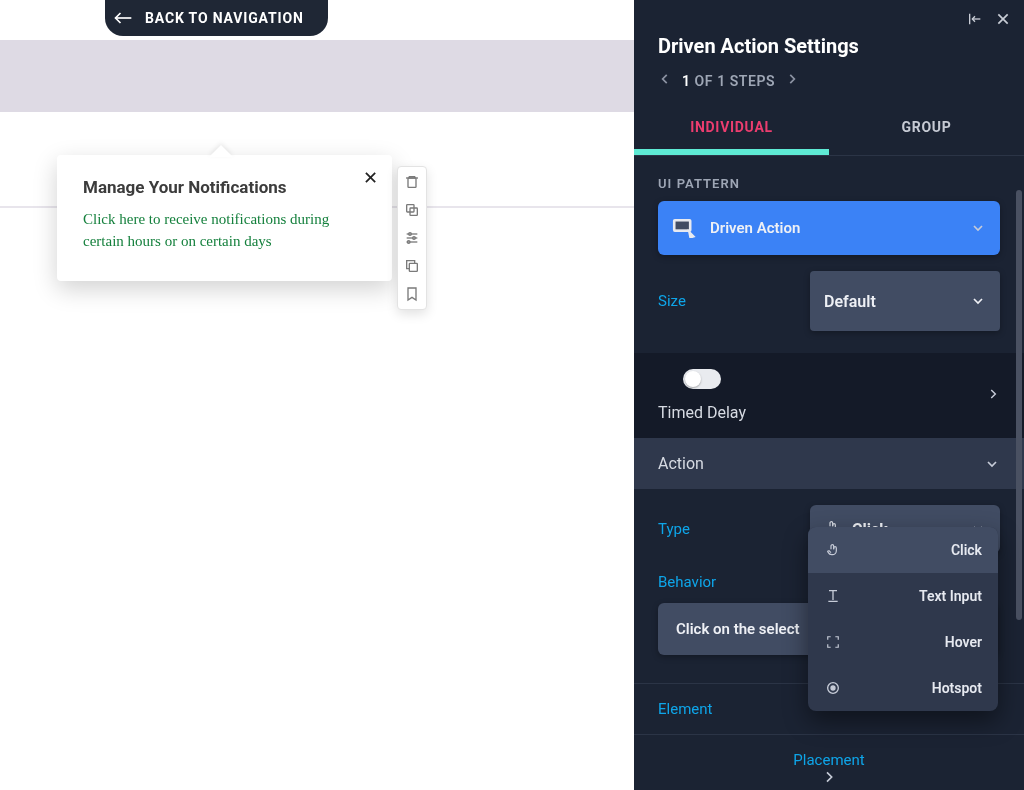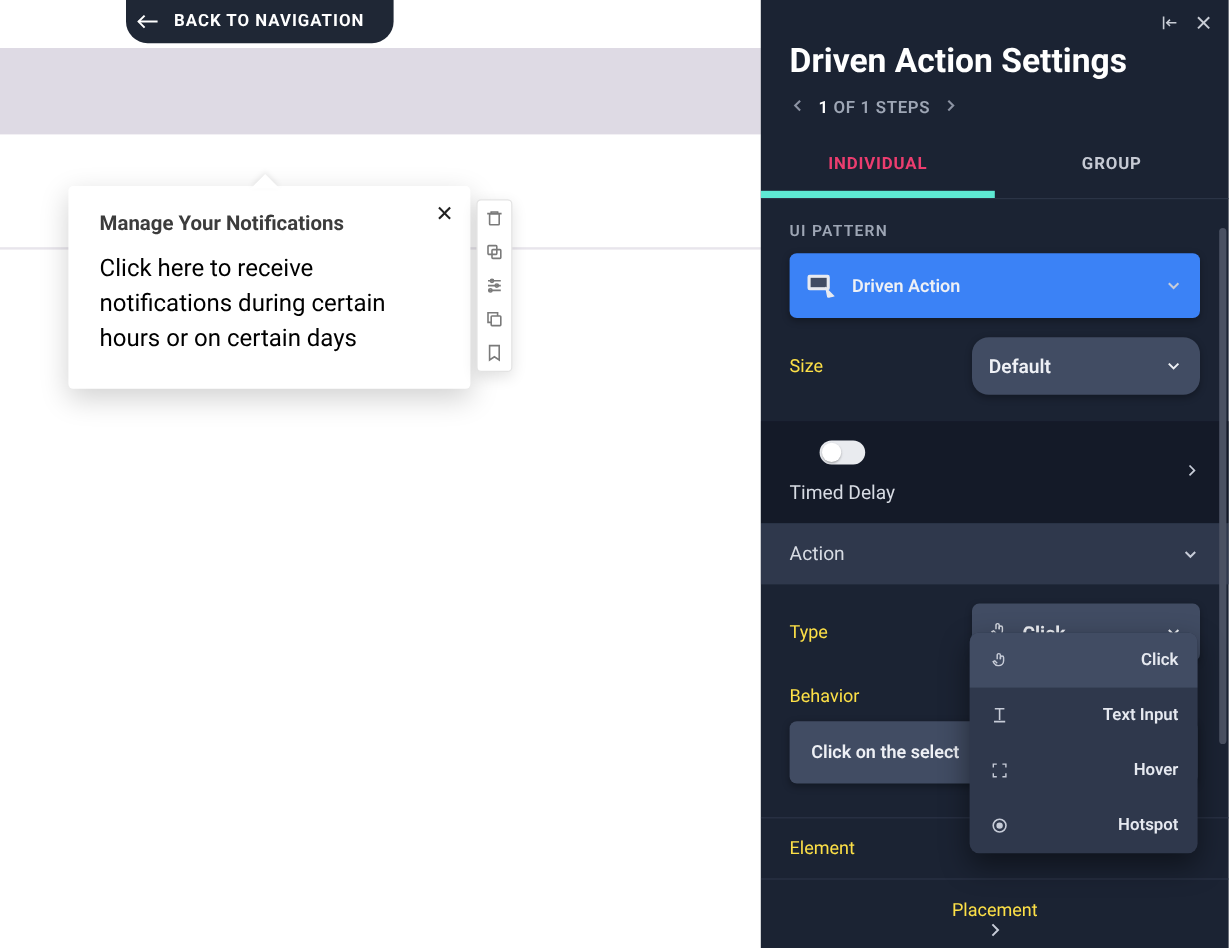--- a/index.html
+++ b/index.html
@@ -27,37 +27,37 @@
     box-shadow: 0 8px 24px rgba(0,0,0,0.18);
     padding: 22px 26px 28px 26px;
   }
   .tooltip-card::before {
     content: ""; position: absolute; top: -10px; left: 152px;
     border-left: 12px solid transparent; border-right: 12px solid transparent;
     border-bottom: 12px solid #fff;
     filter: drop-shadow(0 -2px 2px rgba(0,0,0,0.08));
   }
   .tooltip-title { font-size: 17px; font-weight: 700; color: #3c3c3c; margin-bottom: 12px; }
-  .tooltip-body { font-size: 20px; color: #000000; line-height: 1.45; max-width: 250px; }
+  .tooltip-body { font-size: 15px; color: #15803d; line-height: 1.45; max-width: 250px; font-family: Liberation Serif, serif; }
   .tooltip-close { position: absolute; top: 12px; right: 14px; cursor: pointer; font-size: 18px; color: #222; }
 
   .tool-strip {
     position: absolute; left: 397px; top: 166px; width: 30px;
     background: #fff; border: 1px solid #e3e3e3; border-radius: 4px;
     box-shadow: 0 4px 12px rgba(0,0,0,0.12);
     display: flex; flex-direction: column; align-items: center;
     padding: 6px 0; gap: 10px;
   }
   .tool-strip .tool { width: 18px; height: 18px; color: #7a7a7a; cursor: pointer; display:flex; align-items:center; justify-content:center; }
 
   
   .panel { position: absolute; right: 0; top: 0; width: 390px; height: 790px; background: #1b2333; color: #d7dbe3; overflow: hidden; }
   .panel-top-icons { position: absolute; top: 10px; right: 12px; display: flex; gap: 10px; align-items:center; }
   .panel-top-icons .ic { width: 18px; height: 18px; color: #c9cdd6; cursor: pointer; display:flex; align-items:center; justify-content:center;}
-  .panel-title { padding: 34px 24px 14px 24px; font-size: 28px; font-weight: 700; color: #fff; }
+  .panel-title { padding: 34px 24px 14px 24px; font-size: 20px; font-weight: 700; color: #fff; }
   .step-nav { padding: 0 24px 16px 24px; display:flex; align-items:center; gap:10px; color:#9ea6b5; font-weight:600; letter-spacing:0.04em; font-size:14px;}
   .step-nav .cur { color:#fff; }
   .step-nav .chev { color:#8b92a2; cursor:pointer; }
 
   .tabs { display:flex; border-bottom:1px solid #2b3446; }
   .tab { flex:1; text-align:center; padding:14px 0; font-weight:700; letter-spacing:0.05em; font-size:14px; color:#c6cad4; cursor:pointer; }
   .tab.active { color:#ec3d6f; border-bottom:6px solid #5eead4; }
 
   .section-label { padding: 20px 24px 10px 24px; color:#9ea6b5; font-size:13px; letter-spacing:0.08em; font-weight:600;}
   .pad { padding: 0 24px; }
@@ -66,22 +66,22 @@
     background:#3b82f6; border-radius:6px; height:54px;
     display:flex; align-items:center; padding:0 14px; color:#eef0f5;
     justify-content:space-between; cursor:pointer; font-size:15px; font-weight:600;
     box-shadow: 0 2px 6px rgba(0,0,0,0.3);
   }
   .select-box .lead { display:flex; align-items:center; gap:12px;}
   .select-box svg.caret { width:16px; height:16px; color:#c7ccd8;}
   .pattern-icon { width:26px; height:20px; display:inline-block;}
 
   .row { display:flex; align-items:center; justify-content:space-between; padding: 16px 24px; }
-  .row .label { color:#fde047; font-size:15px; }
-  .size-select { width: 190px; height:48px; background:#414c63; border-radius:14px; display:flex; align-items:center; justify-content:space-between; padding:4px 14px; color:#eef0f5; font-weight:600; cursor:pointer; box-shadow: 0 2px 6px rgba(0,0,0,0.3);}
+  .row .label { color:#0ea5e9; font-size:15px; }
+  .size-select { width: 190px; height:60px; background:#414c63; border-radius:4px; display:flex; align-items:center; justify-content:space-between; padding:4px 14px; color:#eef0f5; font-weight:600; cursor:pointer; box-shadow: 0 2px 6px rgba(0,0,0,0.3);}
 
   .dark-row { background:#141a28; display:flex; align-items:center; padding:16px 24px; gap:16px; justify-content:space-between; cursor:pointer; margin-top:6px;}
   .dark-row .left { display:flex; align-items:center; gap:14px;flex-direction:column; }
   .toggle { width:38px; height:20px; background:#e9ebef; border-radius:20px; position:relative; }
   .toggle::after { content:""; position:absolute; left:2px; top:2px; width:16px; height:16px; background:#fff; border-radius:50%; box-shadow:0 1px 2px rgba(0,0,0,0.3);}
   .dark-row .chev { color:#c7ccd8; }
 
   .section-row { background:#2f384c; display:flex; align-items:center; justify-content:space-between; padding:16px 24px; font-size:16px; color:#d7dbe3; cursor:pointer;}
   .section-row svg { color:#c7ccd8; }
 

